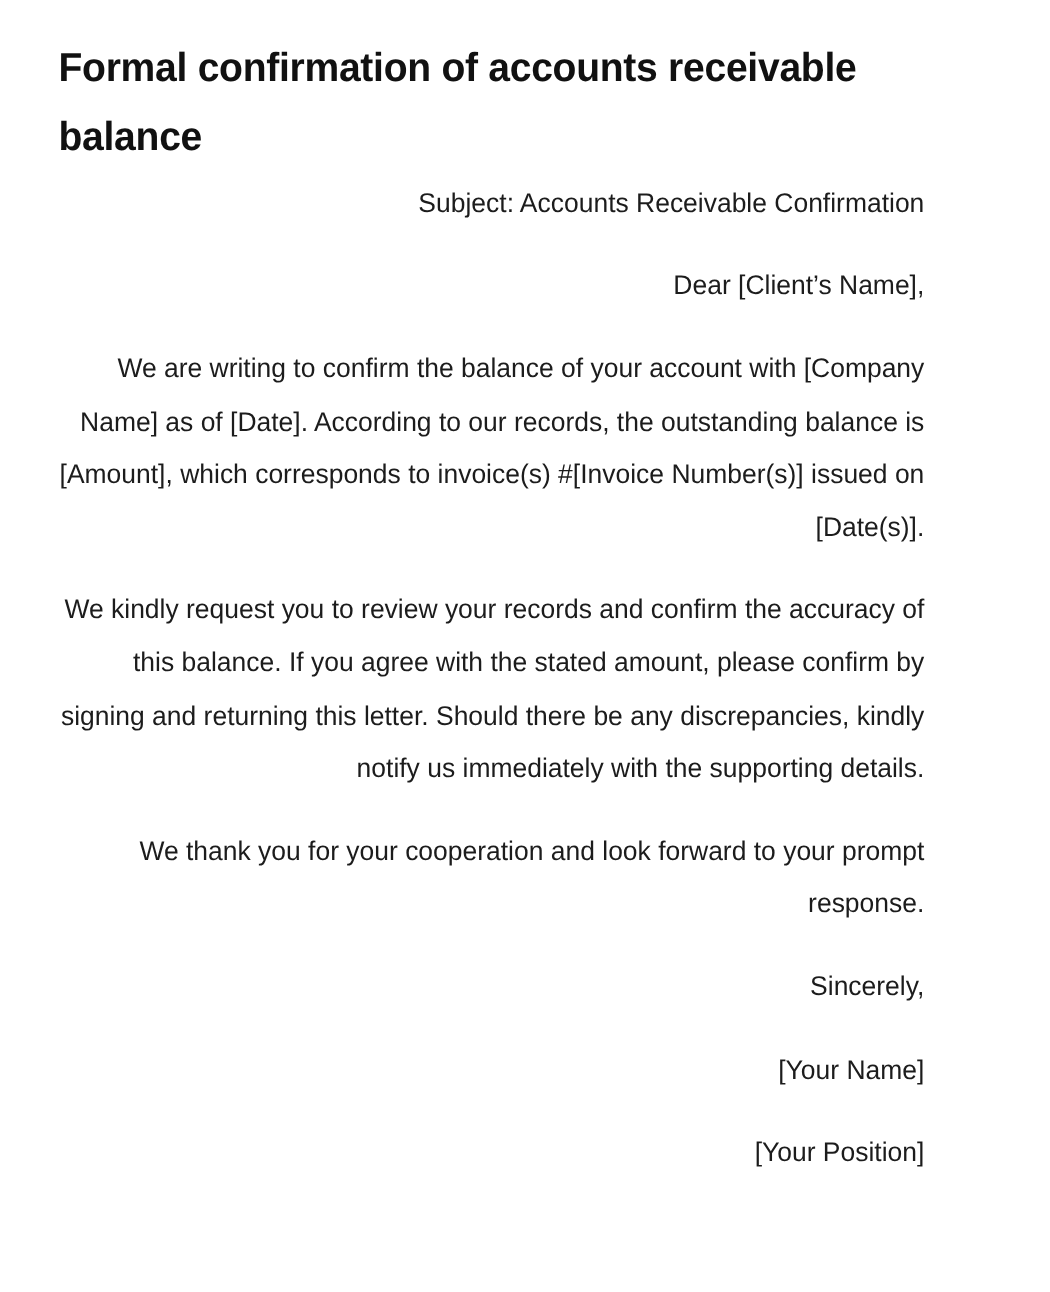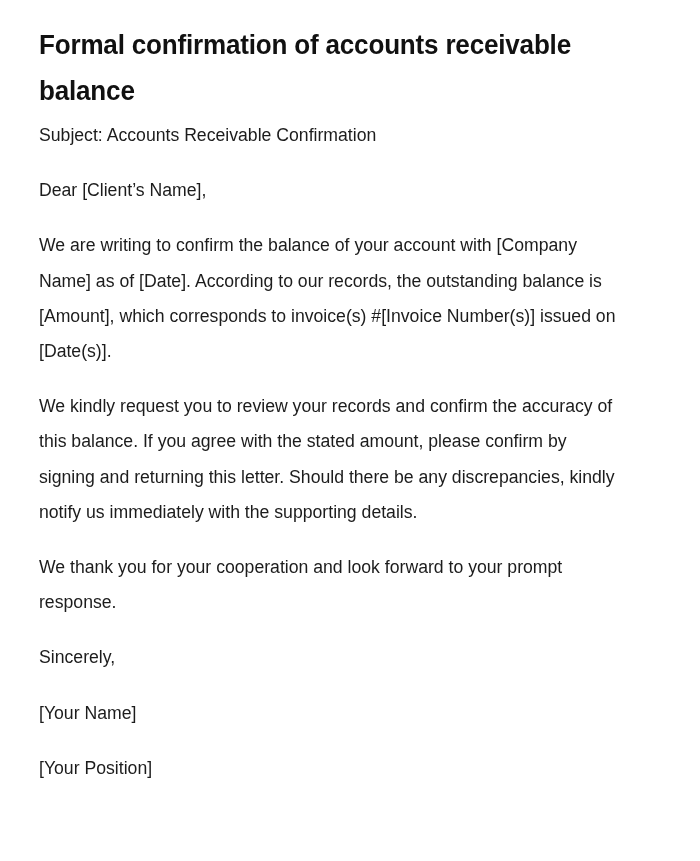--- a/index.html
+++ b/index.html
@@ -28,20 +28,21 @@
     line-height: 46px;
     letter-spacing: -0.2px;
     margin: 0 0 4px 0;
     color: #111111;
     max-width: 560px;
     transform: scaleX(0.965);
     transform-origin: left top;
   }
   .doc-body {
     margin: 0;
+    text-align: right;
   }
   .para {
     font-size: 18px;
     line-height: 35.2px;
     font-weight: 400;
     margin: 0 0 20px 0;
     color: #1c1c1c;
     max-width: 600px;
     transform: scaleX(0.98);
     transform-origin: left top;

